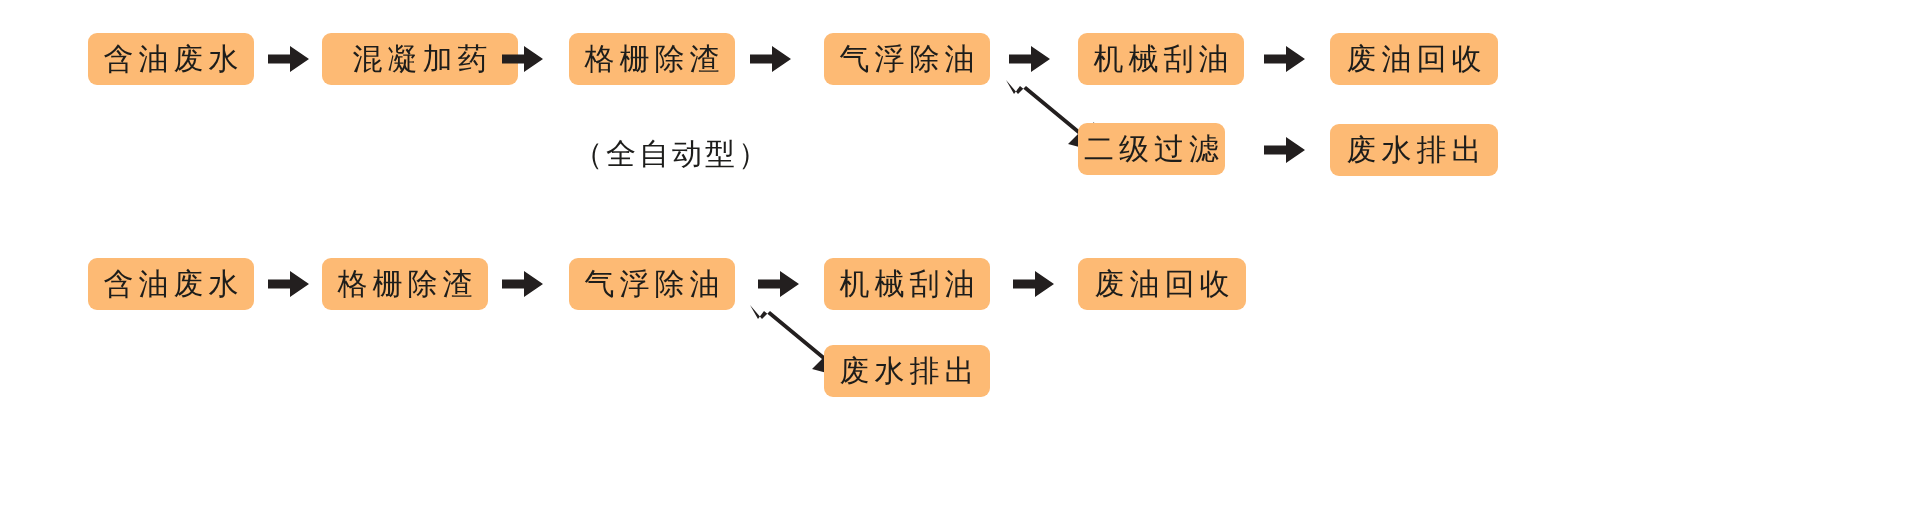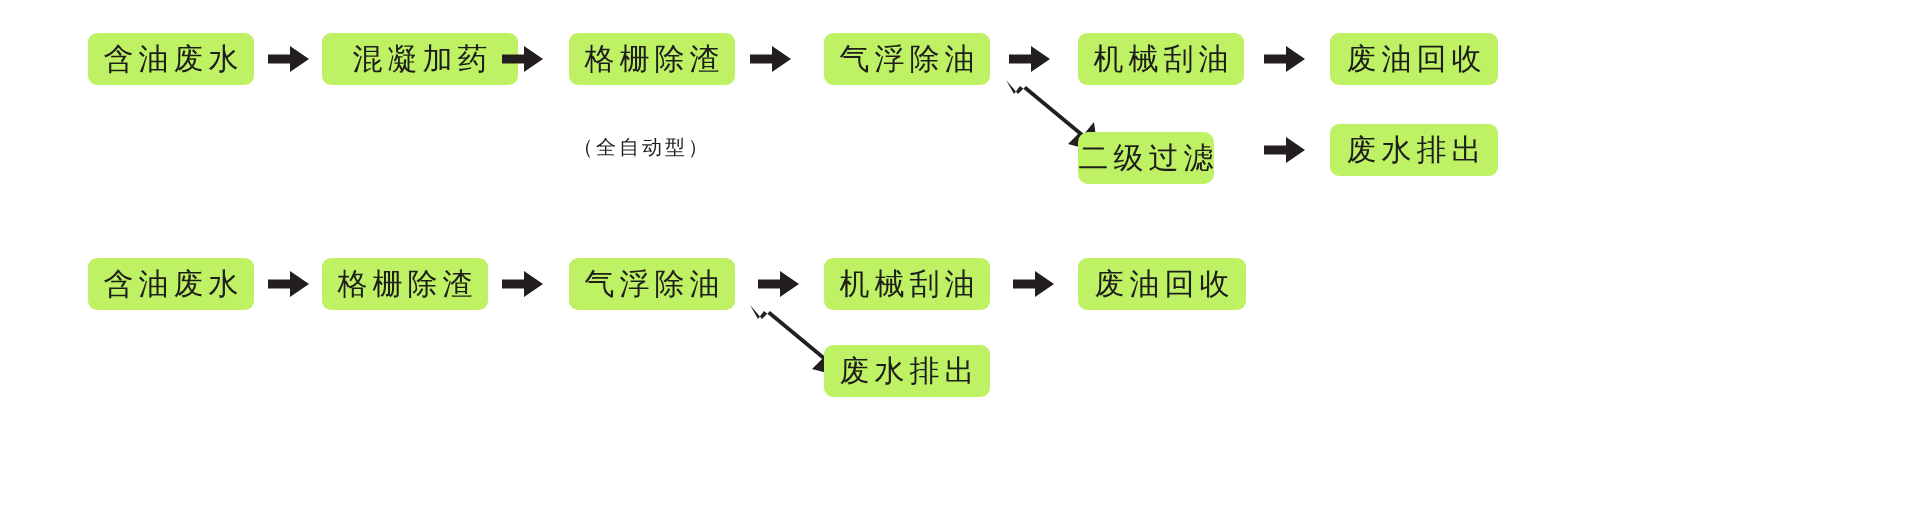--- a/index.html
+++ b/index.html
@@ -14,21 +14,21 @@
     position: relative;
     overflow: hidden;
   }
   #canvas {
     position: relative;
     width: 1920px;
     height: 517px;
   }
   .node {
     position: absolute;
-    background: #bef264;
+    background: #fdba74;
     border-radius: 9px;
     color: #1d1d1b;
     font-size: 30px;
     letter-spacing: 5px;
     text-indent: 5px;
     display: flex;
     align-items: center;
     justify-content: center;
     height: 52px;
     box-sizing: border-box;
@@ -46,21 +46,21 @@
   .arrow svg { display: block; }
   .diag-arrow {
     position: absolute;
     width: 120px;
     height: 78px;
   }
   .diag-arrow svg { display: block; }
   .caption {
     position: absolute;
     color: #1d1d1b;
-    font-size: 20px;
+    font-size: 30px;
     letter-spacing: 3px;
     white-space: nowrap;
   }
 </style>
 </head>
 <body>
 
 <div id="canvas">
 
   <div class="node" style="left:88px; top:33px; width:166px;">含油废水</div>
@@ -104,21 +104,21 @@
   <div class="node" style="left:1078px; top:33px; width:166px;">机械刮油</div>
 
   <div class="arrow" style="left:1263px; top:39px;">
     <svg width="42" height="30" viewBox="0 0 42 30" aria-hidden="true">
       <path d="M0 10.5 H22 V2 L41 15 L22 28 V19.5 H0 Z" fill="#231f1f"></path>
     </svg>
   </div>
 
   <div class="node" style="left:1330px; top:33px; width:168px;">废油回收</div>
 
-  <div class="node" style="left:1078px; top:132px; width:136px;border-radius:10px;">二级过滤</div>
+  <div class="node" style="left:1078px; top:123px; width:147px;">二级过滤</div>
 
   <div class="arrow" style="left:1263px; top:130px;">
     <svg width="42" height="30" viewBox="0 0 42 30" aria-hidden="true">
       <path d="M0 10.5 H22 V2 L41 15 L22 28 V19.5 H0 Z" fill="#231f1f"></path>
     </svg>
   </div>
 
   <div class="node" style="left:1330px; top:124px; width:168px;">废水排出</div>
 
   <div class="caption" style="left:573px; top:134px;">（全自动型）</div>

